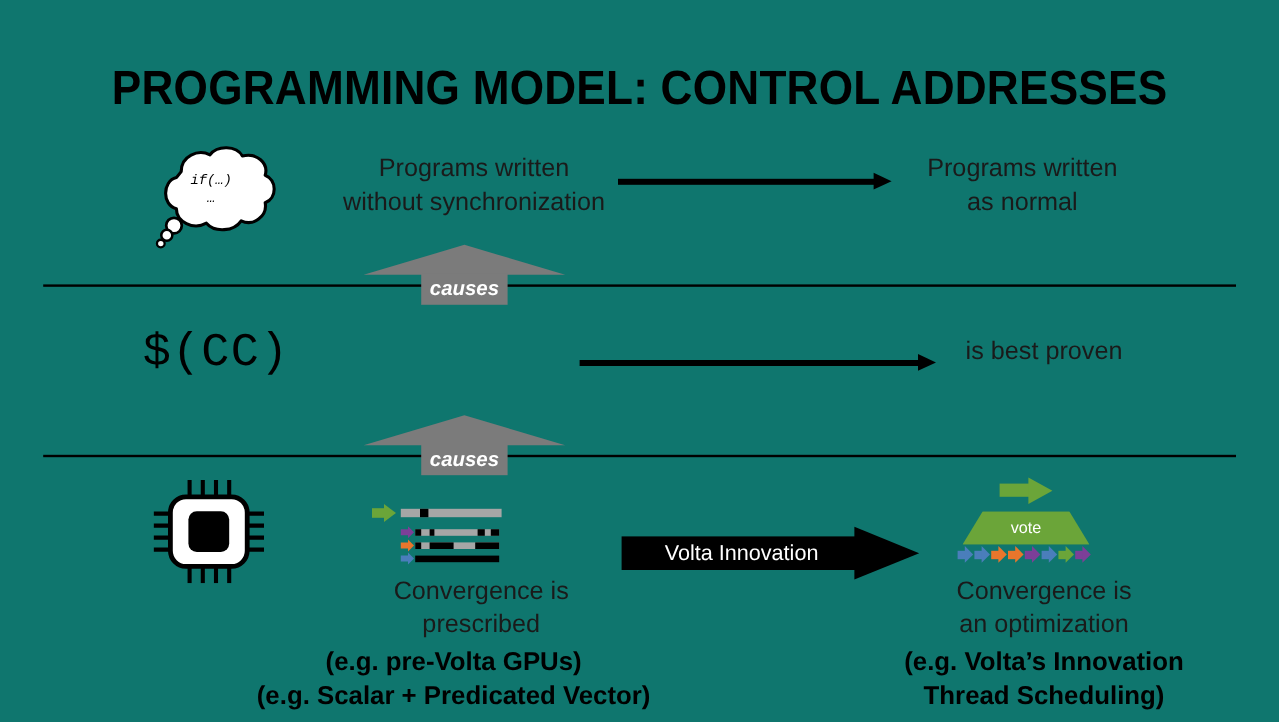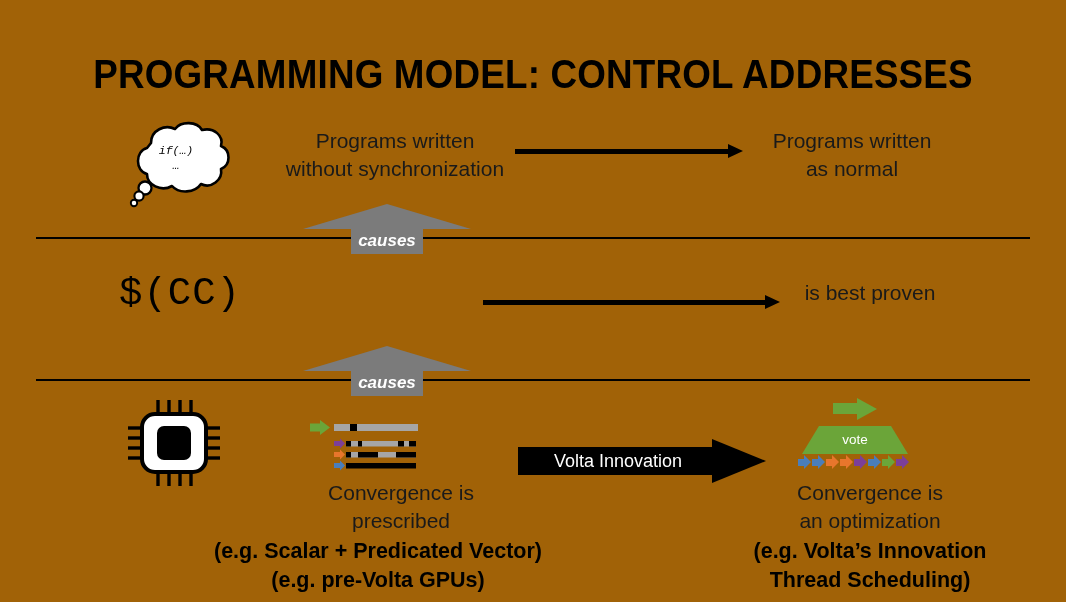--- a/index.html
+++ b/index.html
@@ -8,21 +8,21 @@
     background: #ffffff;
   }
   body {
     font-family: "Liberation Sans", sans-serif;
     color: #111111;
   }
   #slide {
     position: relative;
     width: 1066px;
     height: 602px;
-    background: #a16207;
+    background: #0f766e;
     overflow: hidden;
   }
 
   
   #title {
     position: absolute;
     left: 0;
     top: 52px;
     width: 1066px;
     text-align: center;
@@ -325,22 +325,22 @@
       <rect x="36" y="43" width="70" height="5.5" fill="#000000"></rect>
     </svg>
   </div>
 
   <div class="txt" style="left:293px; top:479px; width:216px;">
     <div>Convergence is</div>
     <div>prescribed</div>
   </div>
 
   <div class="txt bold" style="left:178px; top:537px; width:400px;">
+    <div>(e.g. pre-Volta GPUs)</div>
     <div>(e.g. Scalar + Predicated Vector)</div>
-    <div>(e.g. pre-Volta GPUs)</div>
   </div>
 
   <div id="vote-group">
     <div class="top-arrow">
       <div class="bar"></div>
       <div class="tip"></div>
     </div>
     <div class="vote-shape"></div>
     <div class="vote-label">vote</div>
     <div class="thread-row" id="thread-row">

